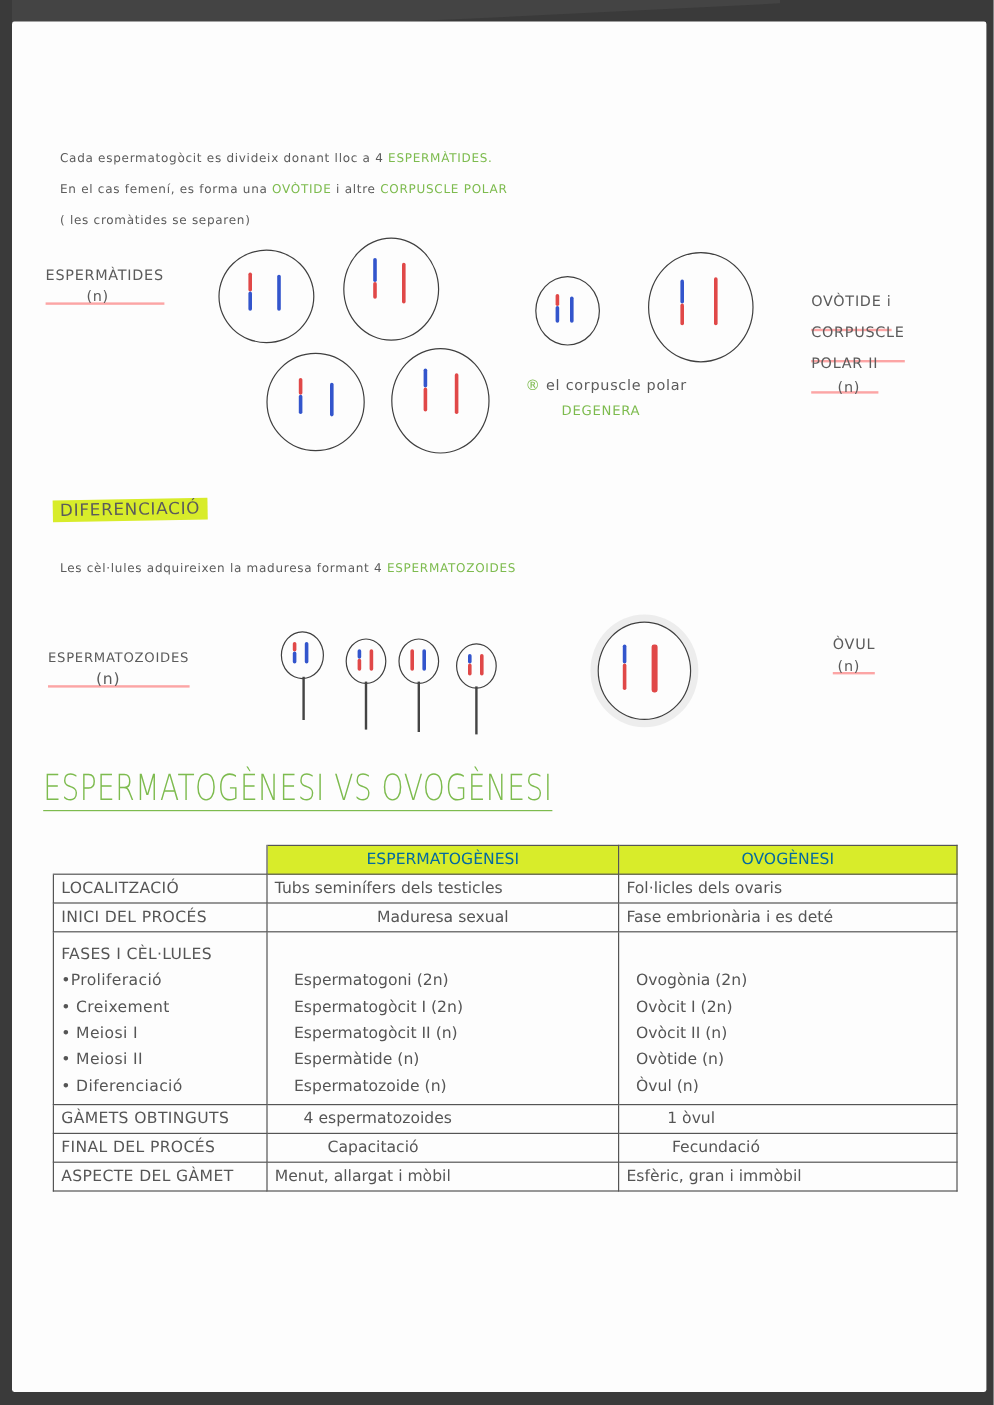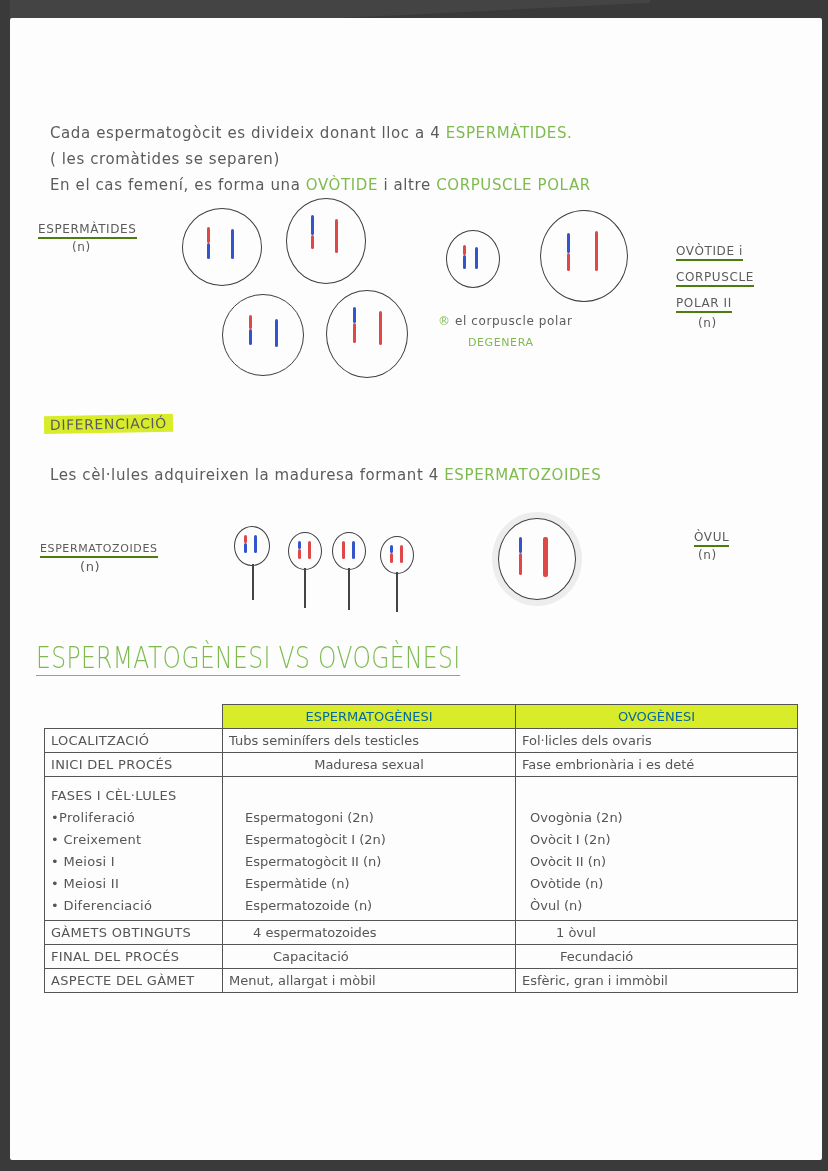--- a/index.html
+++ b/index.html
@@ -5,22 +5,22 @@
   html, body { margin:0; padding:0; }
   body { width:828px; height:1171px; background:#3a3a3a; position:relative; overflow:hidden;
          font-family:"DejaVu Sans", sans-serif; }
   .page { position:absolute; left:10px; top:18px; width:812px; height:1142px; background:#fdfdfd;
           border-radius:2px; }
   .topshade { position:absolute; left:10px; top:0; width:640px; height:28px; background:#444;
               clip-path: polygon(0 0,100% 0,100% 10%,60% 55%,20% 95%,0 100%); }
   .green { color:#7dbb4e; }
   .hl { background:#d8ec2a; color:#4a4a2a; padding:1px 6px; display:inline-block; transform:rotate(-1deg); }
   .abs { position:absolute; }
-  .hand { font-family:"DejaVu Sans", sans-serif; font-size:15px; letter-spacing:0.6px; color:#5b5b5b; }
-  .label-u { border-bottom:2px solid #4d7c0f; padding-bottom:1px; }
+  .hand { font-family:"DejaVu Sans", sans-serif; font-size:10px; letter-spacing:0.6px; color:#5b5b5b; }
+  .label-u { border-bottom:2px solid #fca5a5; padding-bottom:16px; }
   .cell { position:absolute; border-radius:50%; border:1.5px solid #3f3f3f; background:transparent; }
   .chrom { position:absolute; width:3px; border-radius:2px; }
   .red { background:#e04848; }
   .blue { background:#3355cc; }
   .tail { position:absolute; width:1.5px; background:#444; }
   table.cmp { position:absolute; left:34px; top:686px; width:754px; border-collapse:collapse; font-size:13px; color:#555; }
   table.cmp td { border:1.2px solid #555; padding:3px 6px; height:17px; vertical-align:middle; }
   table.cmp td.nob { border-left:none; border-top:none; border-bottom:1.2px solid #555; }
   table.cmp .hdr { background:#d8ec2a; text-align:center; color:#0369a1; }
   table.cmp .c1 { width:165px; font-size:13px; letter-spacing:0.3px; }
@@ -33,27 +33,27 @@
 
 <div class="topshade"></div>
 <div class="page">
 
 
   <div class="abs hand" style="left:40px; top:102px; line-height:26px; width:740px;">
     <div>
       <span>Cada espermatogòcit es divideix donant lloc a 4</span>
       <span class="green">ESPERMÀTIDES.</span>
     </div>
-    <div>( les cromàtides se separen)</div>
     <div>
       <span>En el cas femení, es forma una</span>
       <span class="green">OVÒTIDE</span>
       <span>i altre</span>
       <span class="green">CORPUSCLE POLAR</span>
     </div>
+    <div>( les cromàtides se separen)</div>
   </div>
 
   <div class="abs hand" style="left:28px; top:204px; font-size:12px;">
     <span class="label-u">ESPERMÀTIDES</span>
     <div style="margin-left:34px; margin-top:4px;">(n)</div>
   </div>
 
   <div class="cell" style="left:172px; top:190px; width:78px; height:76px;">
     <div class="chrom red" style="left:24px; top:18px; height:16px;"></div>
     <div class="chrom blue" style="left:24px; top:34px; height:16px;"></div>

